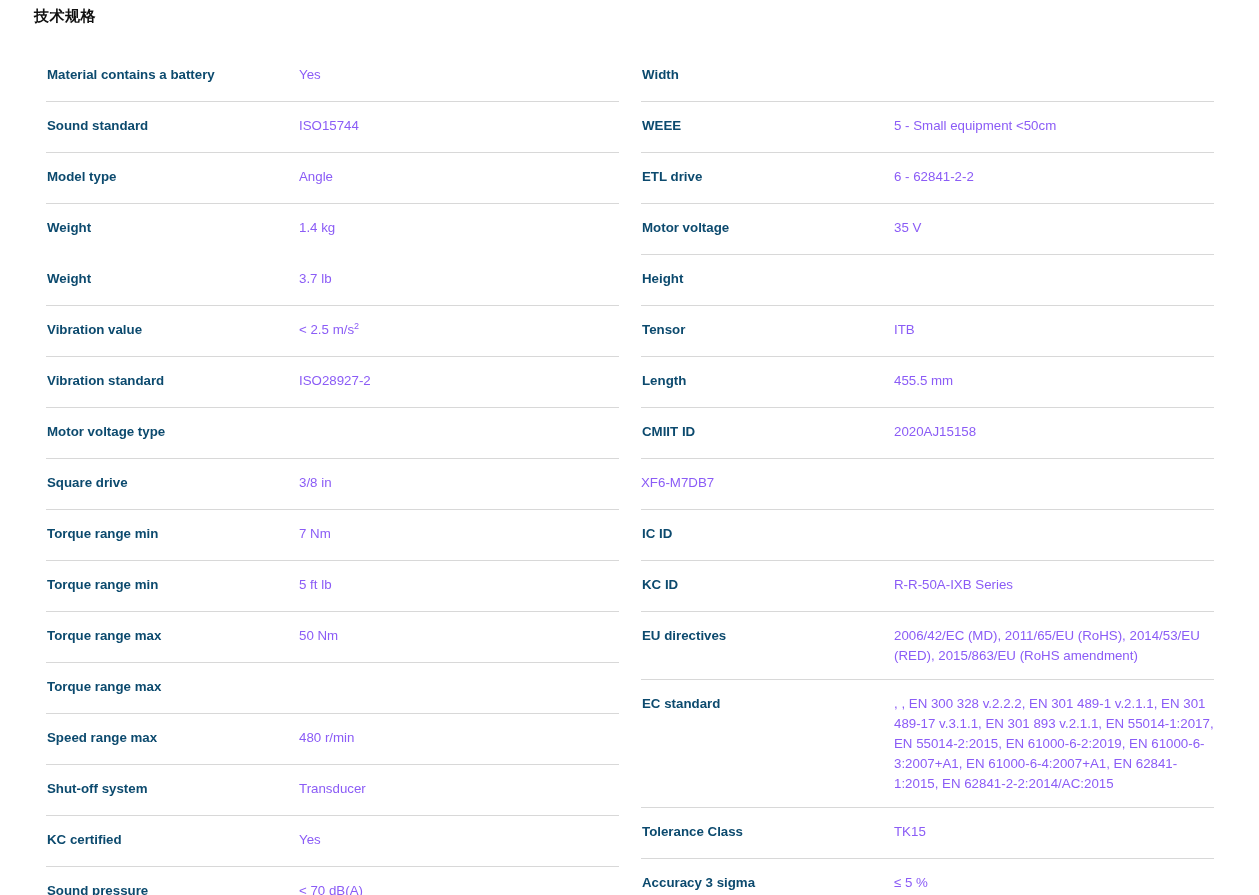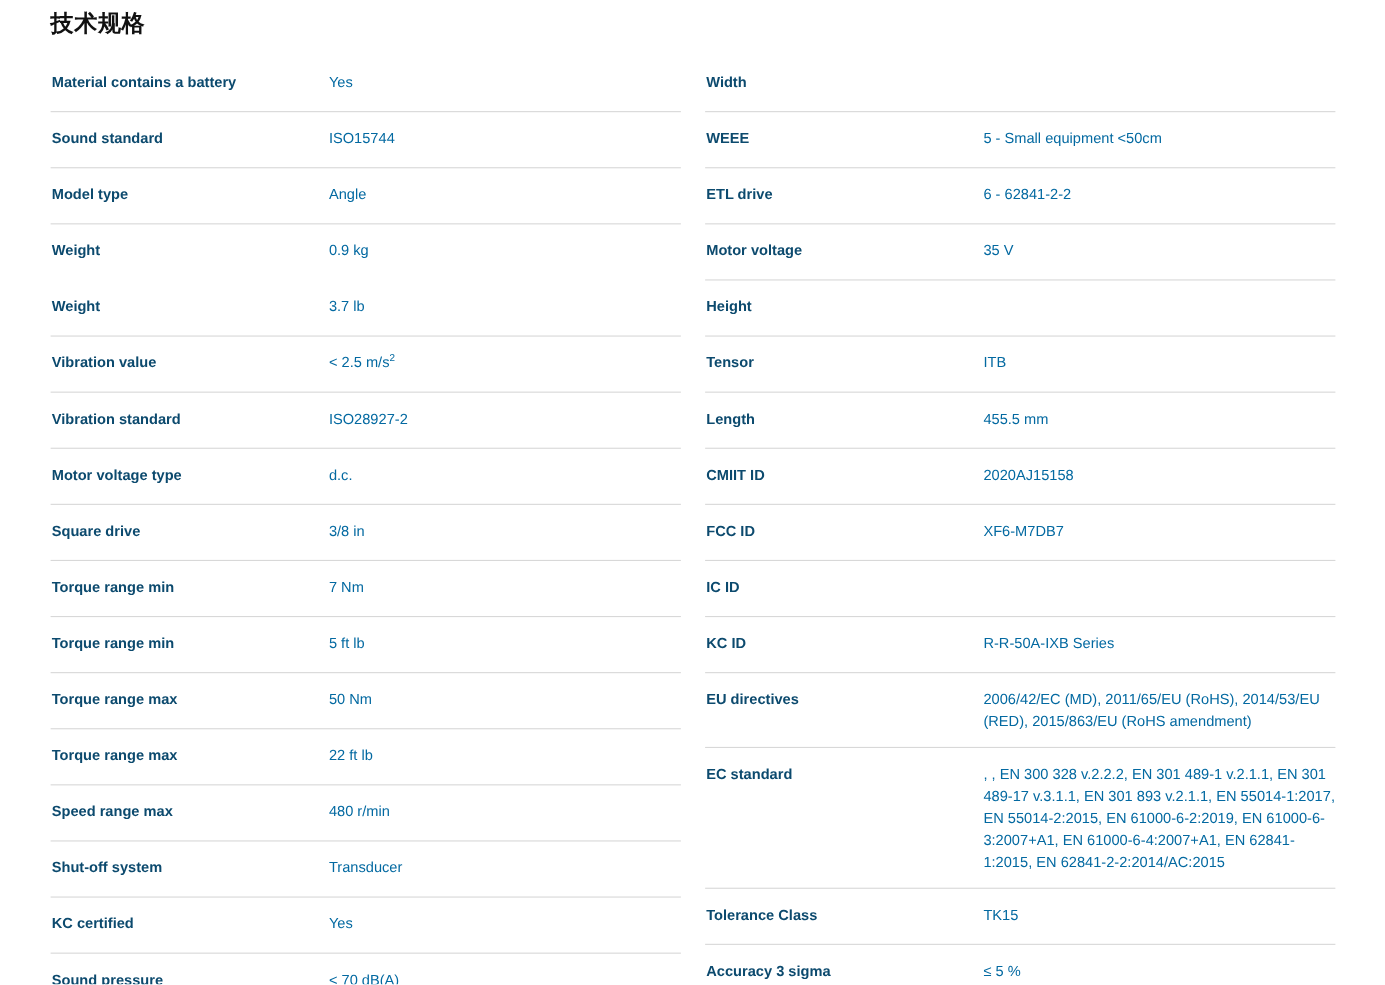--- a/index.html
+++ b/index.html
@@ -12,23 +12,23 @@
   }
   #page {
     position: relative;
     width: 1259px;
     min-height: 895px;
     background: #ffffff;
     overflow: hidden;
   }
   .page-title {
     position: absolute;
-    left: 46px;
+    left: 34px;
     top: 7px;
-    font-size: 21px;
+    font-size: 15px;
     font-weight: bold;
     letter-spacing: 0.5px;
     color: #111111;
     margin: 0;
   }
   .spec-columns {
     position: absolute;
     left: 46px;
     top: 51px;
     width: 1168px;
@@ -55,21 +55,21 @@
     font-size: 13.3px;
     font-weight: bold;
     color: #0c4a6e;
     line-height: 1.45;
     padding-left: 1px;
   }
   .spec-value {
     flex: 1 1 auto;
     font-size: 13.3px;
     font-weight: normal;
-    color: #0369a1;
+    color: #8b5cf6;
     line-height: 1.5;
   }
   .spec-value sup {
     font-size: 9px;
     vertical-align: super;
     line-height: 0;
   }
 </style>
 </head>
 <body>
@@ -87,57 +87,55 @@
         <div class="spec-row">
           <div class="spec-label">Sound standard</div>
           <div class="spec-value">ISO15744</div>
         </div>
         <div class="spec-row">
           <div class="spec-label">Model type</div>
           <div class="spec-value">Angle</div>
         </div>
         <div class="spec-row tight">
           <div class="spec-label">Weight</div>
-          <div class="spec-value">0.9 kg</div>
+          <div class="spec-value">1.4 kg</div>
         </div>
         <div class="spec-row">
           <div class="spec-label">Weight</div>
           <div class="spec-value">3.7 lb</div>
         </div>
         <div class="spec-row">
           <div class="spec-label">Vibration value</div>
           <div class="spec-value">&lt; 2.5 m/s<sup>2</sup></div>
         </div>
         <div class="spec-row">
           <div class="spec-label">Vibration standard</div>
           <div class="spec-value">ISO28927-2</div>
         </div>
         <div class="spec-row">
           <div class="spec-label">Motor voltage type</div>
-          <div class="spec-value">d.c.</div>
         </div>
         <div class="spec-row">
           <div class="spec-label">Square drive</div>
           <div class="spec-value">3/8 in</div>
         </div>
         <div class="spec-row">
           <div class="spec-label">Torque range min</div>
           <div class="spec-value">7 Nm</div>
         </div>
         <div class="spec-row">
           <div class="spec-label">Torque range min</div>
           <div class="spec-value">5 ft lb</div>
         </div>
         <div class="spec-row">
           <div class="spec-label">Torque range max</div>
           <div class="spec-value">50 Nm</div>
         </div>
         <div class="spec-row">
           <div class="spec-label">Torque range max</div>
-          <div class="spec-value">22 ft lb</div>
         </div>
         <div class="spec-row">
           <div class="spec-label">Speed range max</div>
           <div class="spec-value">480 r/min</div>
         </div>
         <div class="spec-row">
           <div class="spec-label">Shut-off system</div>
           <div class="spec-value">Transducer</div>
         </div>
         <div class="spec-row">
@@ -174,21 +172,20 @@
         </div>
         <div class="spec-row">
           <div class="spec-label">Length</div>
           <div class="spec-value">455.5 mm</div>
         </div>
         <div class="spec-row">
           <div class="spec-label">CMIIT ID</div>
           <div class="spec-value">2020AJ15158</div>
         </div>
         <div class="spec-row">
-          <div class="spec-label">FCC ID</div>
           <div class="spec-value">XF6-M7DB7</div>
         </div>
         <div class="spec-row">
           <div class="spec-label">IC ID</div>
         </div>
         <div class="spec-row">
           <div class="spec-label">KC ID</div>
           <div class="spec-value">R-R-50A-IXB Series</div>
         </div>
         <div class="spec-row">

